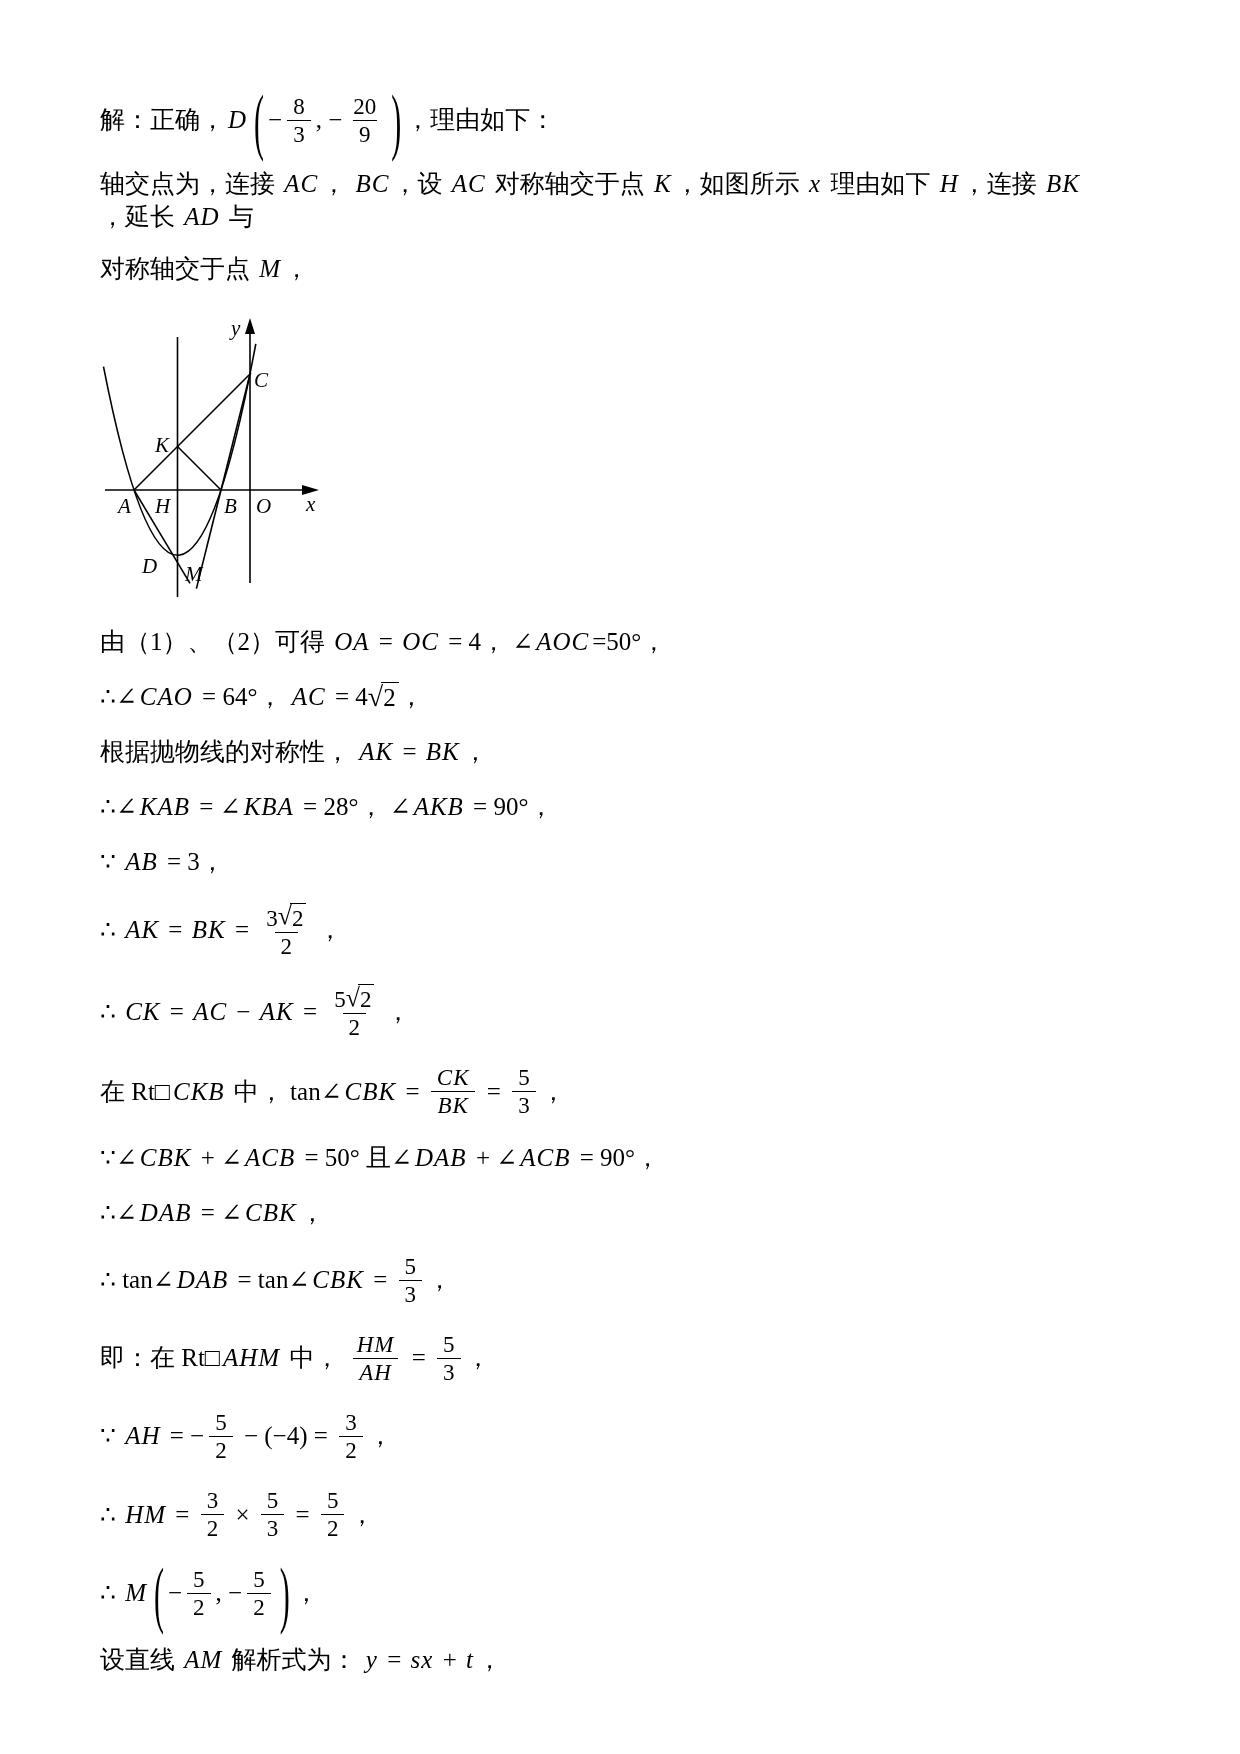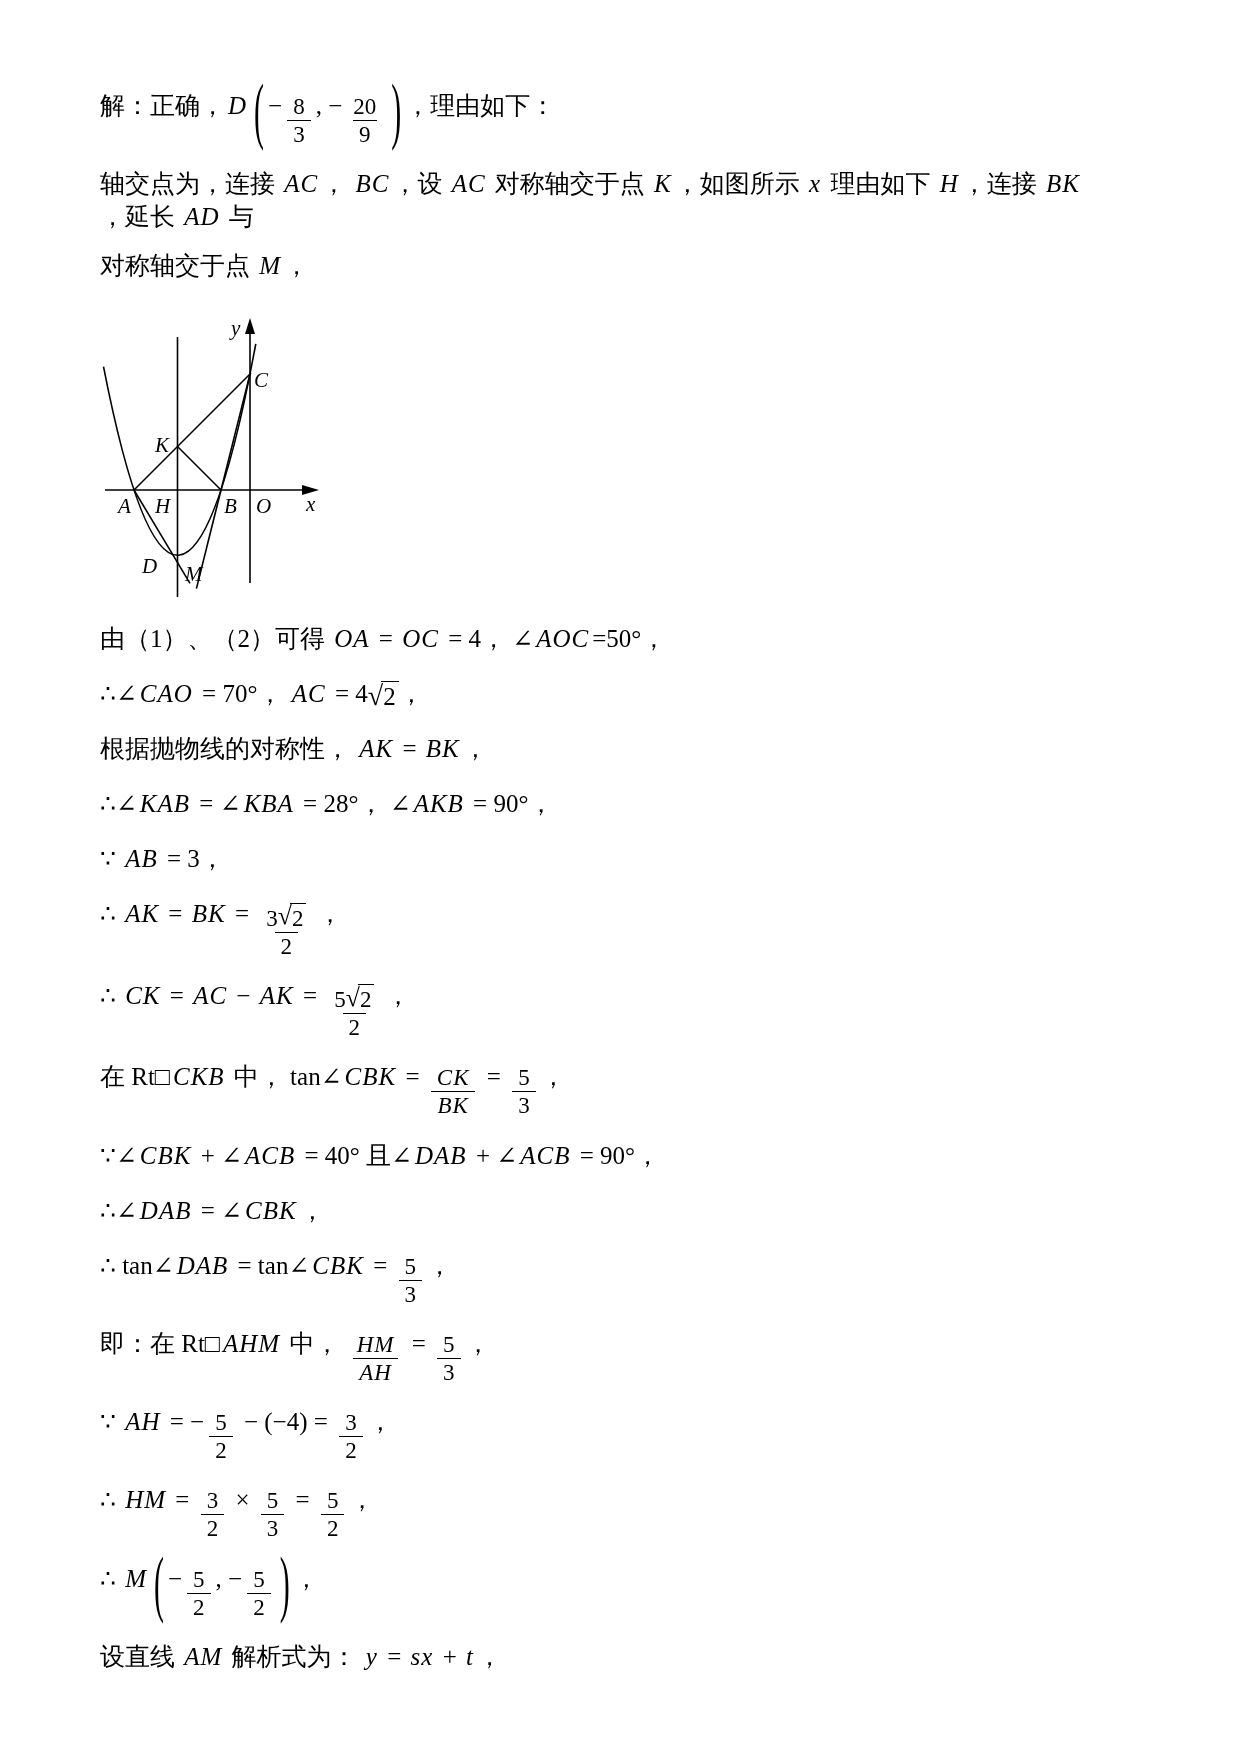--- a/index.html
+++ b/index.html
@@ -3,21 +3,21 @@
 <meta charset="utf-8">
 <style>
   html,body{margin:0;padding:0;background:#e8e8e8;}
   .page{
     width:1240px;min-height:1754px;margin:0 auto;background:#ffffff;
     position:relative;color:#000;
     font-family:"Liberation Serif","DejaVu Serif",serif;
   }
   .content{padding:90px 90px 120px 100px;font-size:25px;line-height:1.3;}
   .math-line{
-    display:flex;align-items:flex-start;flex-wrap:wrap;
+    display:flex;align-items:center;flex-wrap:wrap;
     margin-bottom:17px;min-height:38px;
   }
   .t{white-space:pre-wrap;}
   .var{font-style:italic;padding:0 3px;letter-spacing:1px;}
   .frac{
     display:inline-flex;flex-direction:column;align-items:center;
     font-size:23px;line-height:1.18;margin:3px 5px;text-align:center;
   }
   .frac .num,.frac .den{padding:0 6px;display:inline-flex;align-items:flex-end;justify-content:center;}
   .frac .den{border-top:1.8px solid #000;}
@@ -123,21 +123,21 @@
           <span class="t var">OA</span>
           <span class="t"> = </span>
           <span class="t var">OC</span>
           <span class="t"> = 4， ∠</span>
           <span class="t var">AOC</span>
           <span class="t">=50°，</span>
         </div>
         <div class="math-line">
           <span class="t">∴∠</span>
           <span class="t var">CAO</span>
-          <span class="t"> = 70°， </span>
+          <span class="t"> = 64°， </span>
           <span class="t var">AC</span>
           <span class="t"> = 4</span>
           <span><span class="rad">√</span><span class="radx">2</span></span>
           <span class="t">，</span>
         </div>
         <div class="math-line">
           <span class="t">根据抛物线的对称性， </span>
           <span class="t var">AK</span>
           <span class="t"> = </span>
           <span class="t var">BK</span>
@@ -206,21 +206,21 @@
             <span class="num">5</span>
             <span class="den">3</span>
           </span>
           <span class="t">，</span>
         </div>
         <div class="math-line">
           <span class="t">∵∠</span>
           <span class="t var">CBK</span>
           <span class="t"> + ∠</span>
           <span class="t var">ACB</span>
-          <span class="t"> = 40° 且∠</span>
+          <span class="t"> = 50° 且∠</span>
           <span class="t var">DAB</span>
           <span class="t"> + ∠</span>
           <span class="t var">ACB</span>
           <span class="t"> = 90°，</span>
         </div>
         <div class="math-line">
           <span class="t">∴∠</span>
           <span class="t var">DAB</span>
           <span class="t"> = ∠</span>
           <span class="t var">CBK</span>

